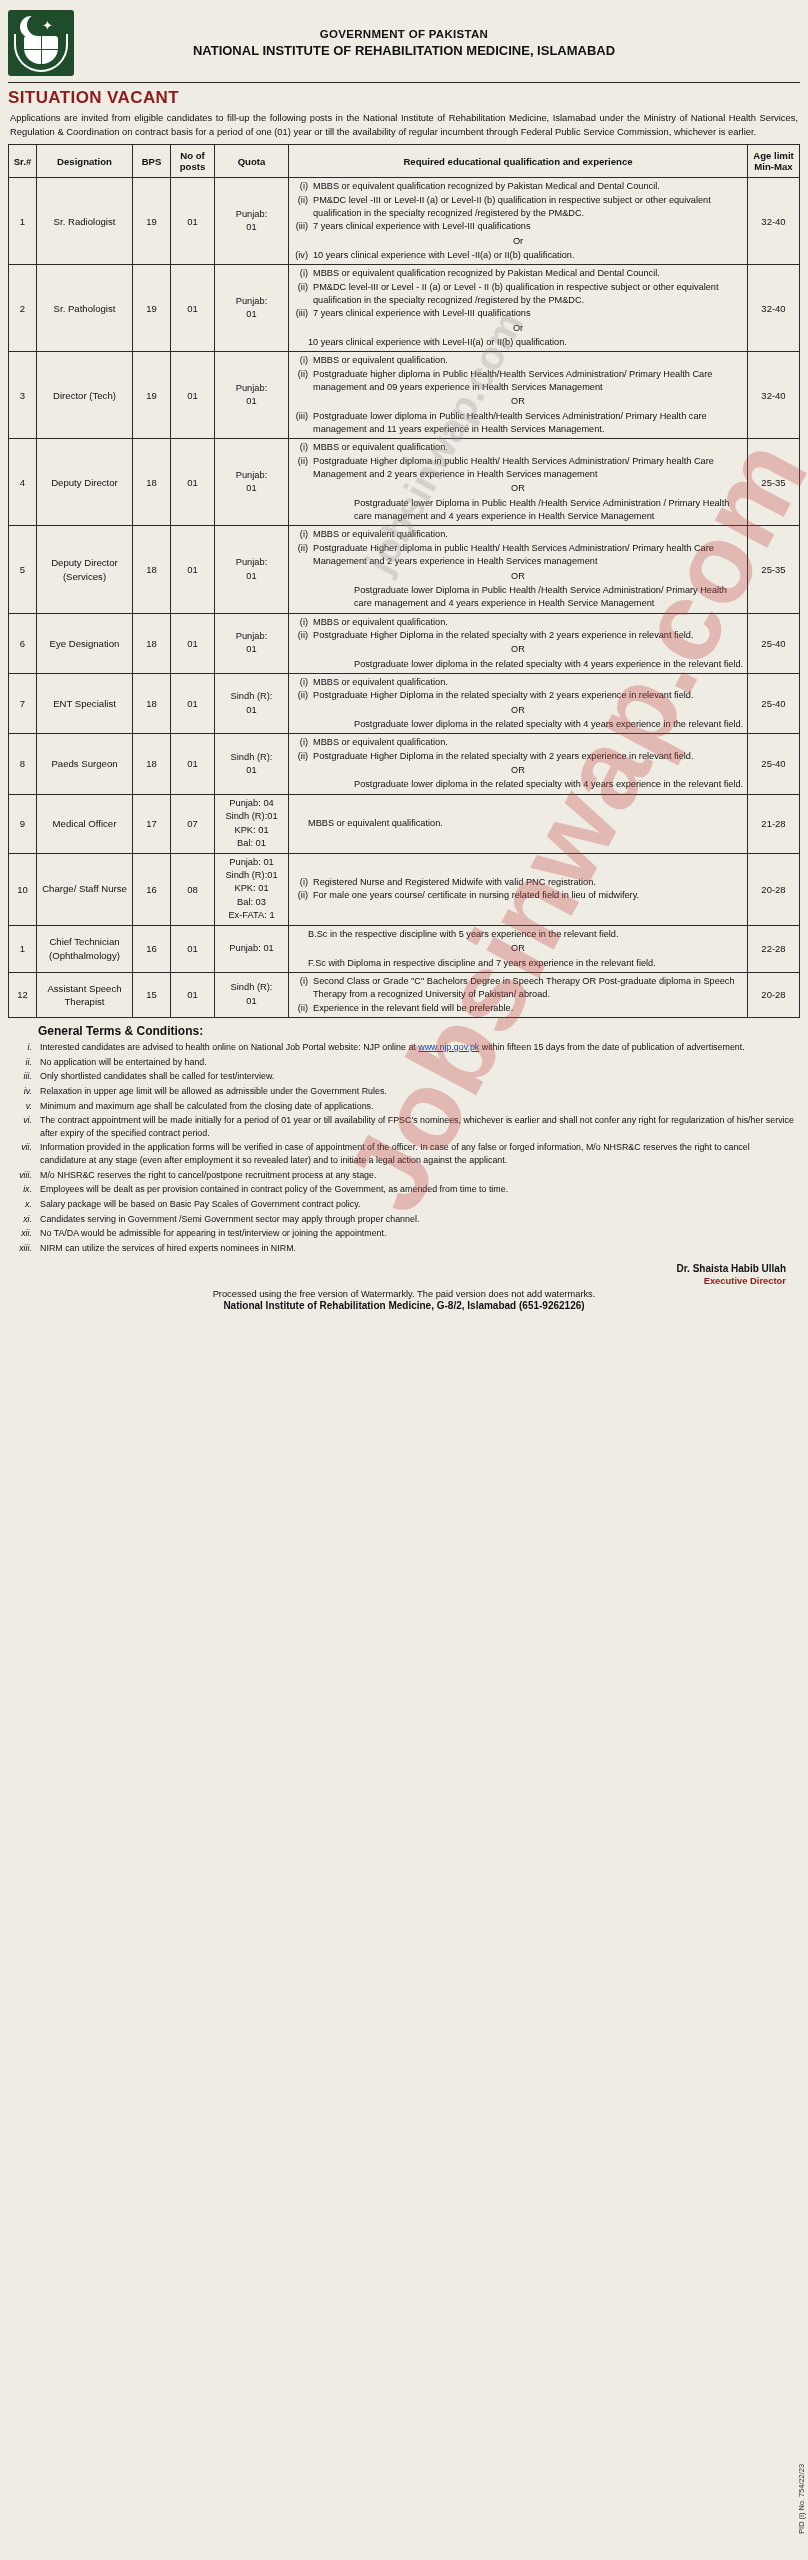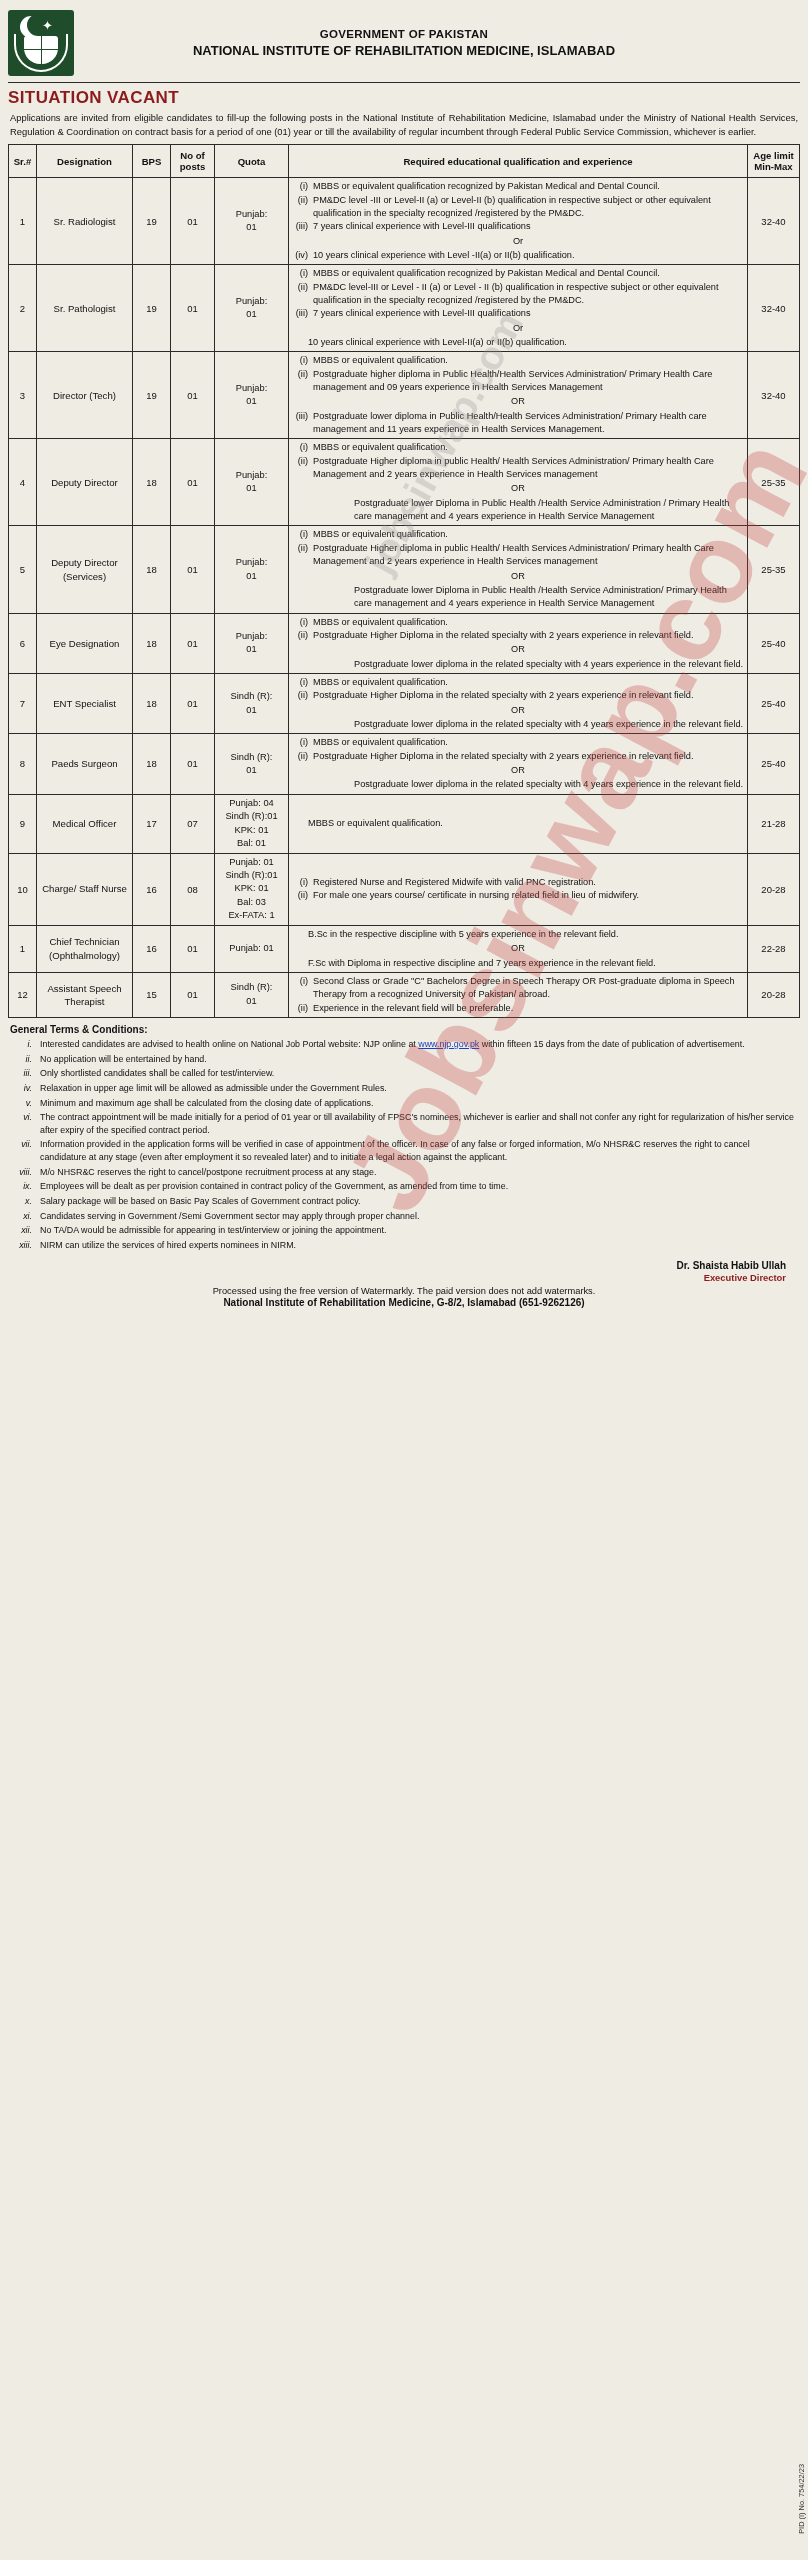--- a/index.html
+++ b/index.html
@@ -140,23 +140,24 @@
   }
   .reqrow { display: flex; gap: 5px; align-items: flex-start; }
   .reqrow .rn { flex: 0 0 16px; text-align: right; }
   .reqrow .rt { flex: 1 1 auto; text-align: left; }
   .or { text-align: center; padding: 1px 0; }
   .plain { text-align: left; margin-left: 16px; }
   .indent2 { padding-left: 62px; text-align: left; }
 
   
   .terms-h {
-    font-size: 10px;
+    font-size: 12px;
     font-weight: bold;
     padding: 6px 0 2px 2px;
+    margin-left: 28px;
   }
   table.terms {
     width: 100%;
     border-collapse: collapse;
     font-size: 8.9px;
     line-height: 1.42;
   }
   table.terms td { vertical-align: top; padding: 1px 2px; }
   table.terms td.rn { width: 30px; text-align: right; padding-right: 6px; font-style: italic; }
   .terms a { color: #1a3fbf; text-decoration: underline; }

